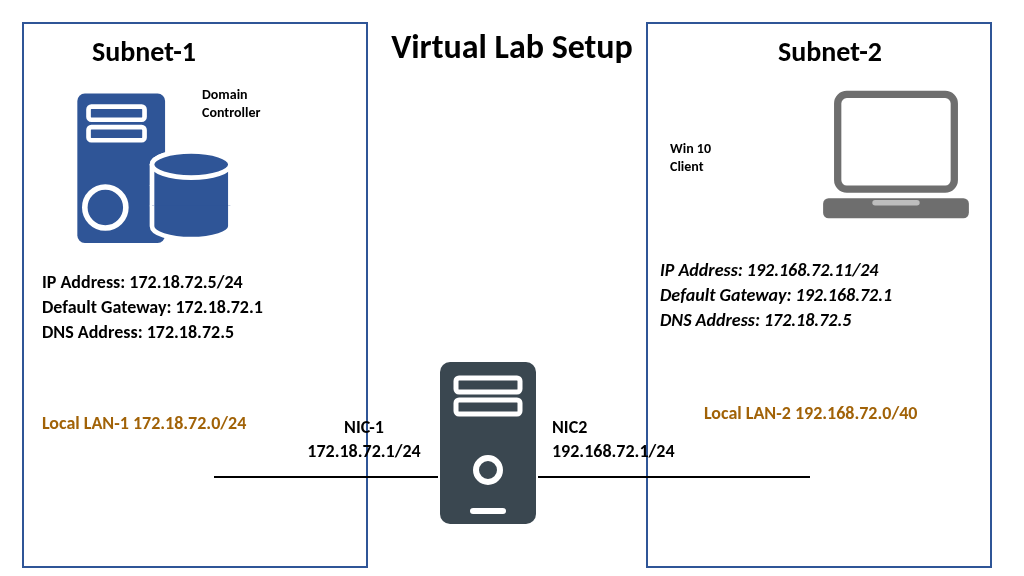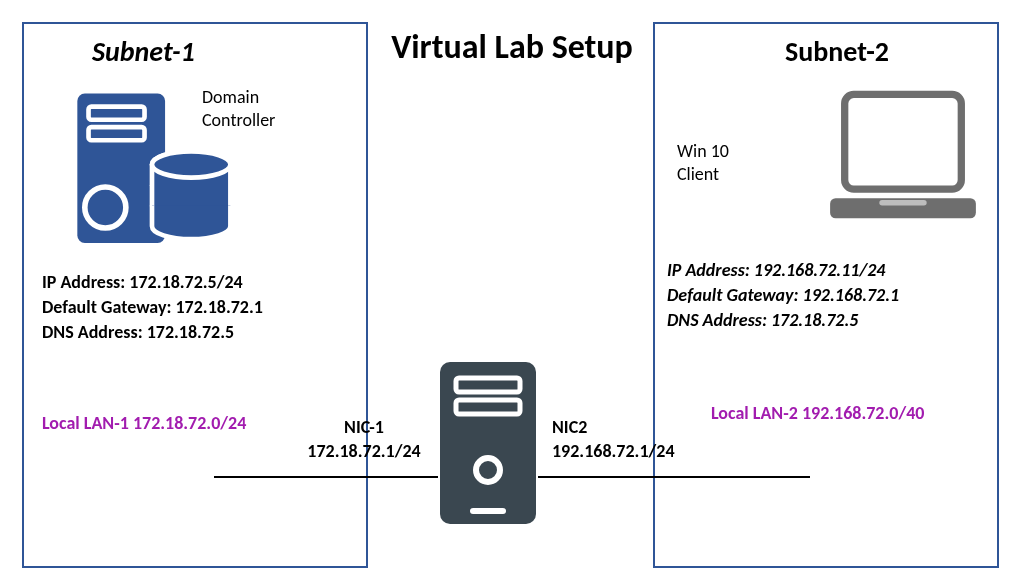--- a/index.html
+++ b/index.html
@@ -20,48 +20,48 @@
     text-align: center;
     font-size: 34px;
     font-weight: 700;
   }
   .subnet-box {
     position: absolute;
     border: 2px solid #2f5597;
     box-sizing: border-box;
   }
   .subnet-1 { left: 22px;  top: 22px;  width: 346px; height: 546px; }
-  .subnet-2 { right: 25px; top: 22px;  width: 346px; height: 546px; }
+  .subnet-2 { right: 32px; top: 22px;  width: 346px; height: 546px; }
 
   .subnet-title {
     position: absolute;
     top: 10px;
     font-size: 28px;
     font-weight: 700;
   }
-  .subnet-1 .subnet-title { left: 68px; font-style: italic; }
+  .subnet-1 .subnet-title { left: 68px; }
   .subnet-2 .subnet-title { left: 130px; }
 
   .dc-label, .client-label {
     position: absolute;
-    font-size: 18px;
-    font-weight: 400;
+    font-size: 14px;
+    font-weight: 700;
     line-height: 1.25;
   }
   .net-info {
     position: absolute;
     font-size: 18px;
     font-weight: 700;
     line-height: 1.38;
   }
   .lan-label {
     position: absolute;
     font-size: 18px;
     font-weight: 700;
-    color: #a21caf;
+    color: #a16207;
   }
 
   
   .router {
     position: absolute;
     left: 436px;
     top: 358px;
     width: 104px;
     height: 170px;
   }

